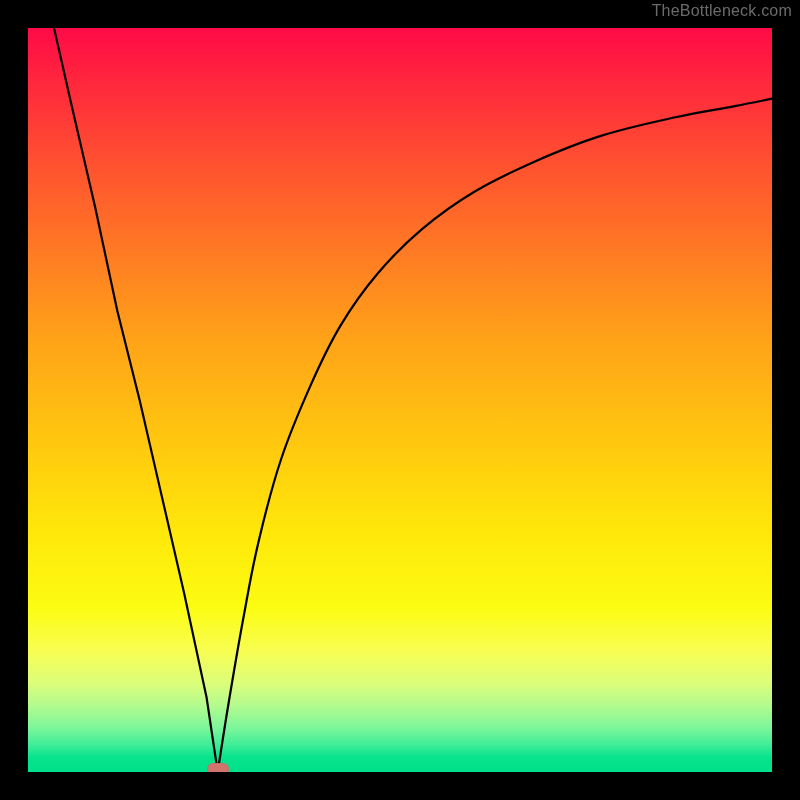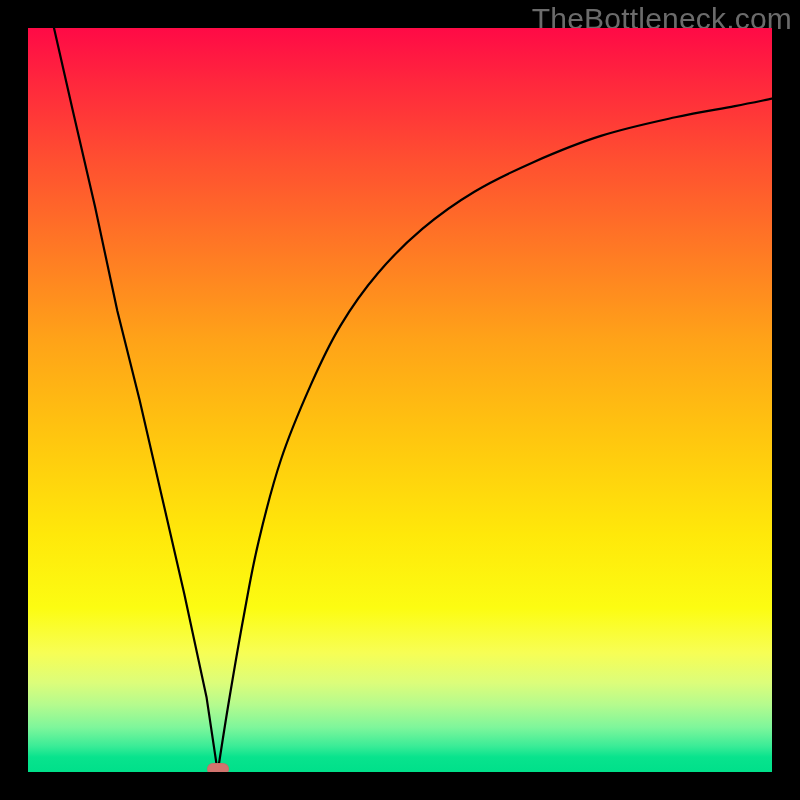--- a/index.html
+++ b/index.html
@@ -57,21 +57,21 @@
     height: 12px;
     border-radius: 6px;
     background: #d1746e;
     box-shadow: 0 0 0 1px rgba(0,0,0,0.05) inset;
   }
   .watermark {
     position: absolute;
     top: 2px;
     right: 8px;
     color: #6b6b6b;
-    font-size: 30px;
+    font-size: 16px;
     font-weight: 500;
     letter-spacing: 0.2px;
   }
 </style>
 </head>
 <body>
 
 <div class="frame">
   <div class="watermark">TheBottleneck.com</div>
   <div class="plot-area">

